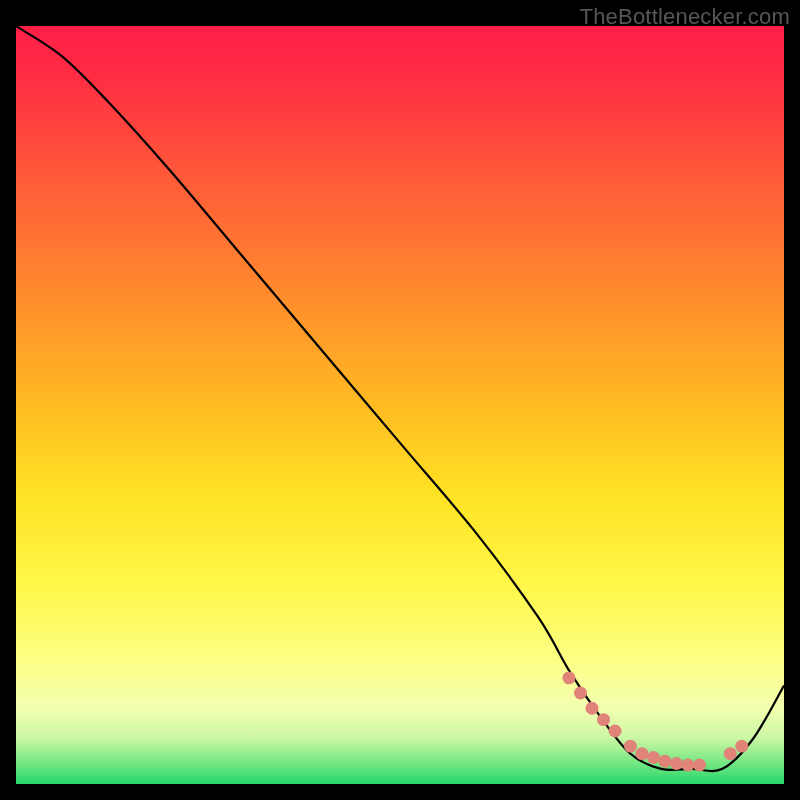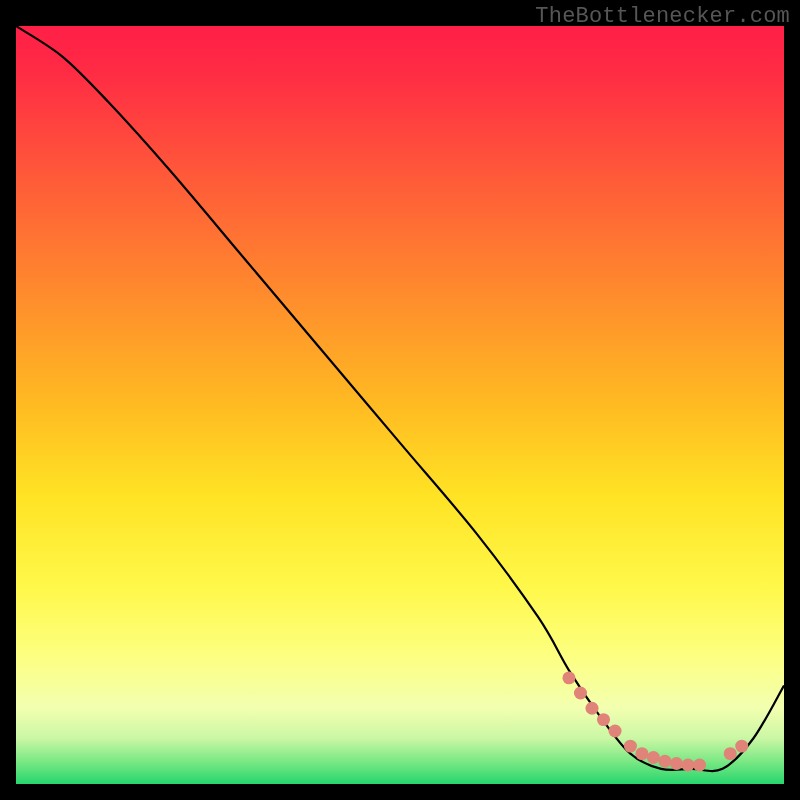--- a/index.html
+++ b/index.html
@@ -7,21 +7,21 @@
   .frame {
     position: relative;
     width: 800px;
     height: 800px;
     background: #000;
   }
   .attribution {
     position: absolute;
     top: 4px;
     right: 10px;
-    font-family: Liberation Mono, monospace;
+    font-family: Liberation Sans, sans-serif;
     font-size: 22px;
     color: #565656;
     letter-spacing: 0.2px;
     z-index: 20;
   }
   .plot-area {
     position: absolute;
     left: 16px;
     top: 26px;
     width: 768px;

